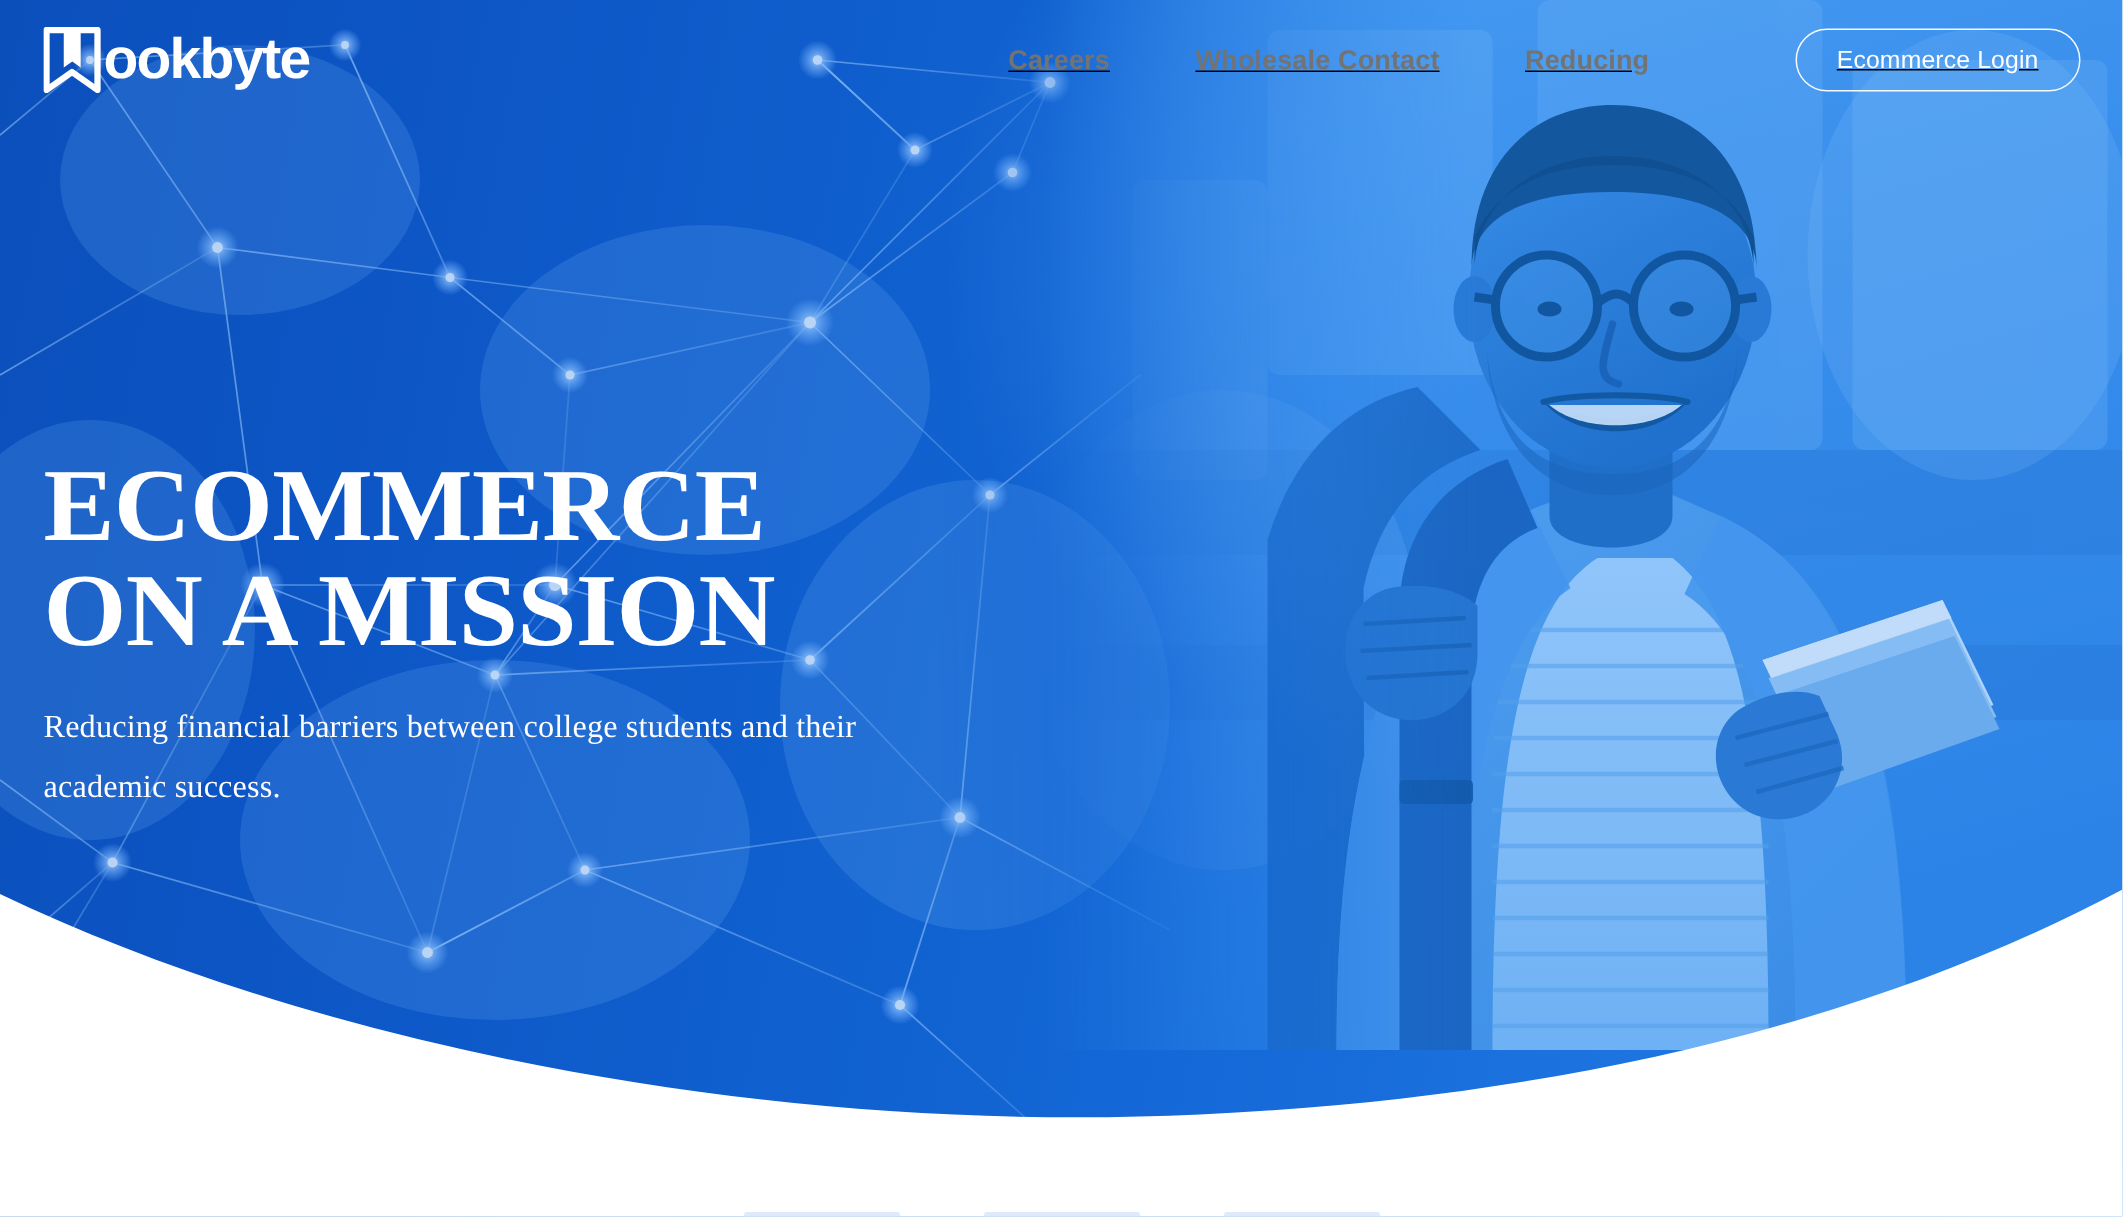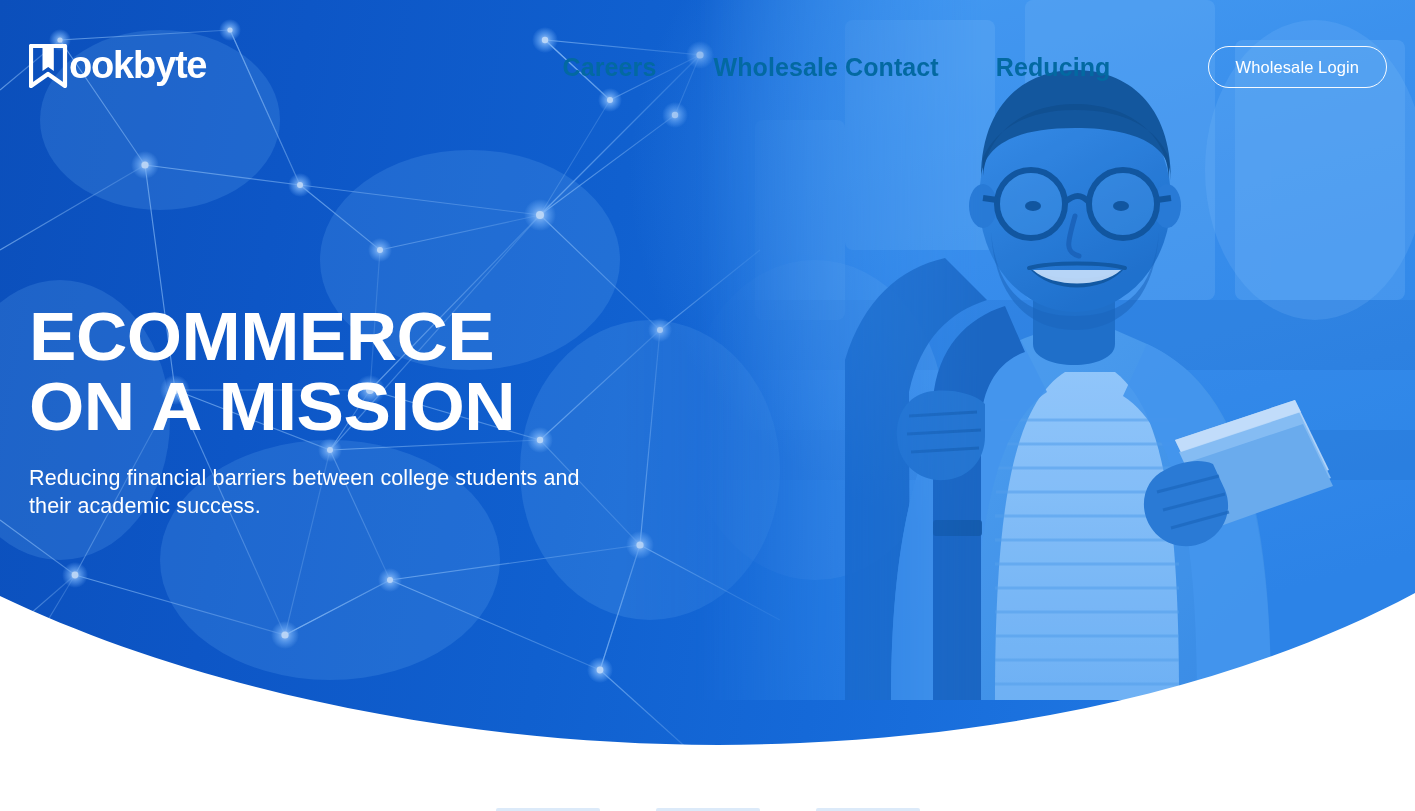--- a/index.html
+++ b/index.html
@@ -49,34 +49,35 @@
 
   
   #hero-wave {
     position:absolute;
     left:0; bottom:0;
     width:1415px; height:260px;
   }
 
   
   #site-header {
-    position:absolute; top:16px; left:0;
+    position:absolute; top:4px; left:0;
     width:1415px; height:72px;
-    display:flex; align-items:flex-end;
+    display:flex; align-items:center;
     padding:0 28px 0 29px;
     z-index:40;
+    text-decoration:underline;
   }
 
   #brand-logo { display:flex; align-items:center; gap:0; height:44px; }
 
   #nav { margin-left:auto; display:flex; align-items:center; }
 
   .nav-link {
-    color:#0369a1;
-    font-size:25px;
+    color:#737373;
+    font-size:18px;
     font-weight:bold;
     letter-spacing:.1px;
     text-decoration:none;
     white-space:nowrap;
     padding:6px 0;
     margin-right:57px;
     cursor:pointer;
   }
   .nav-link:last-of-type { margin-right:0; }
 
@@ -96,39 +97,40 @@
     text-decoration:none;
     cursor:pointer;
   }
 
   
   #hero-copy {
     position:absolute;
     left:29px; top:302px;
     width:640px;
     z-index:30;
+    font-family:Liberation Serif, serif;
   }
 
   #hero-title {
     color:#ffffff;
     font-size:69px;
     line-height:70px;
     font-weight:bold;
     letter-spacing:-0.5px;
     text-transform:uppercase;
     white-space:pre-line;
     transform:scaleX(1.03);
     transform-origin:left center;
   }
 
   #hero-subtitle {
     margin-top:22px;
     color:#ffffff;
     font-size:21.5px;
-    line-height:28px;
+    line-height:40px;
     font-weight:normal;
     letter-spacing:.1px;
     width:560px;
   }
 
   
   #below-fold {
     position:absolute;
     left:0; bottom:0;
     width:1415px; height:40px;
@@ -408,21 +410,21 @@
 
         <text x="40" y="34" font-family="'Liberation Sans', sans-serif" font-size="38" font-weight="bold" fill="#ffffff" letter-spacing="-1.2">ookbyte</text>
       </svg>
 
     </a>
 
     <nav id="nav">
       <a class="nav-link" href="#">Careers</a>
       <a class="nav-link" href="#">Wholesale Contact</a>
       <a class="nav-link" href="#">Reducing</a>
-      <a id="wholesale-login-button" href="#">Wholesale Login</a>
+      <a id="wholesale-login-button" href="#">Ecommerce Login</a>
     </nav>
 
   </header>
 
   <div id="hero-copy">
     <h1 id="hero-title">Ecommerce
 on a Mission</h1>
     <p id="hero-subtitle">Reducing financial barriers between college students and their academic success.</p>
   </div>
 

